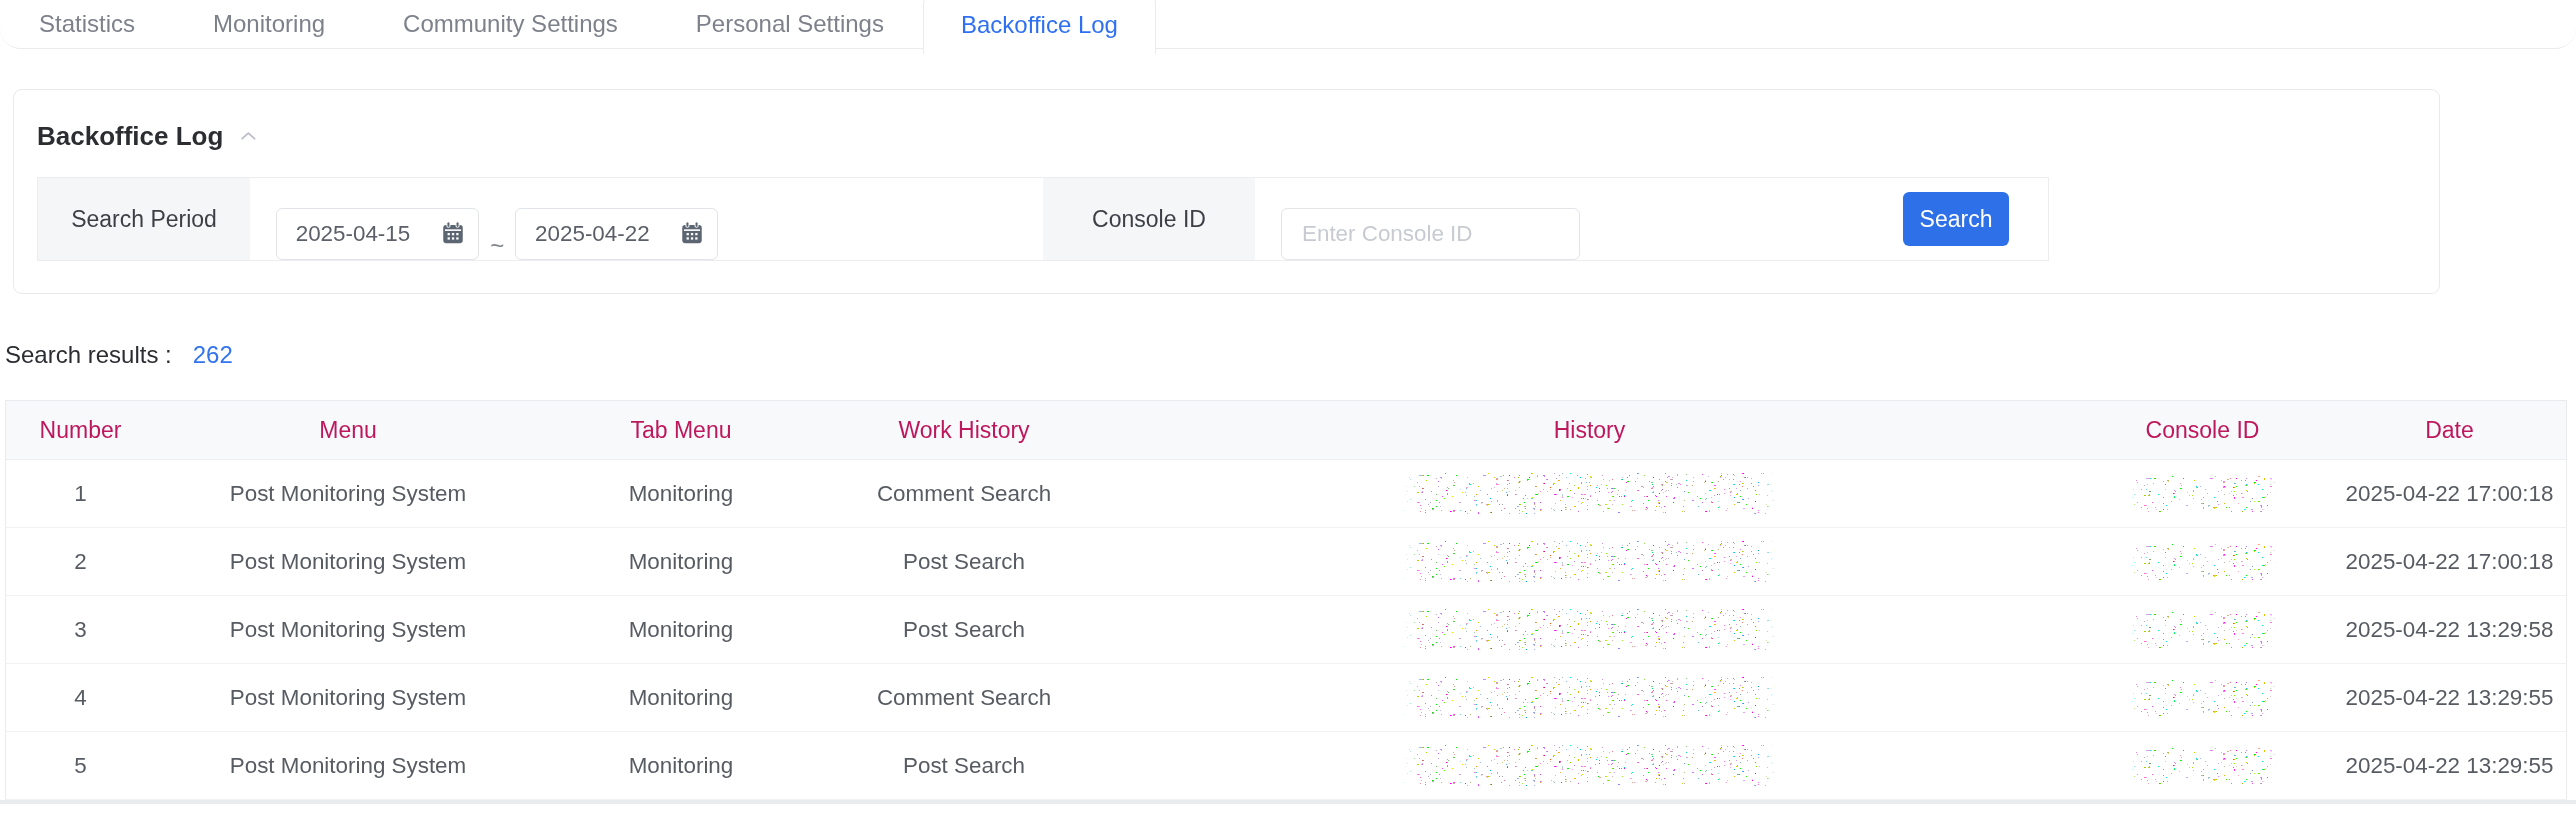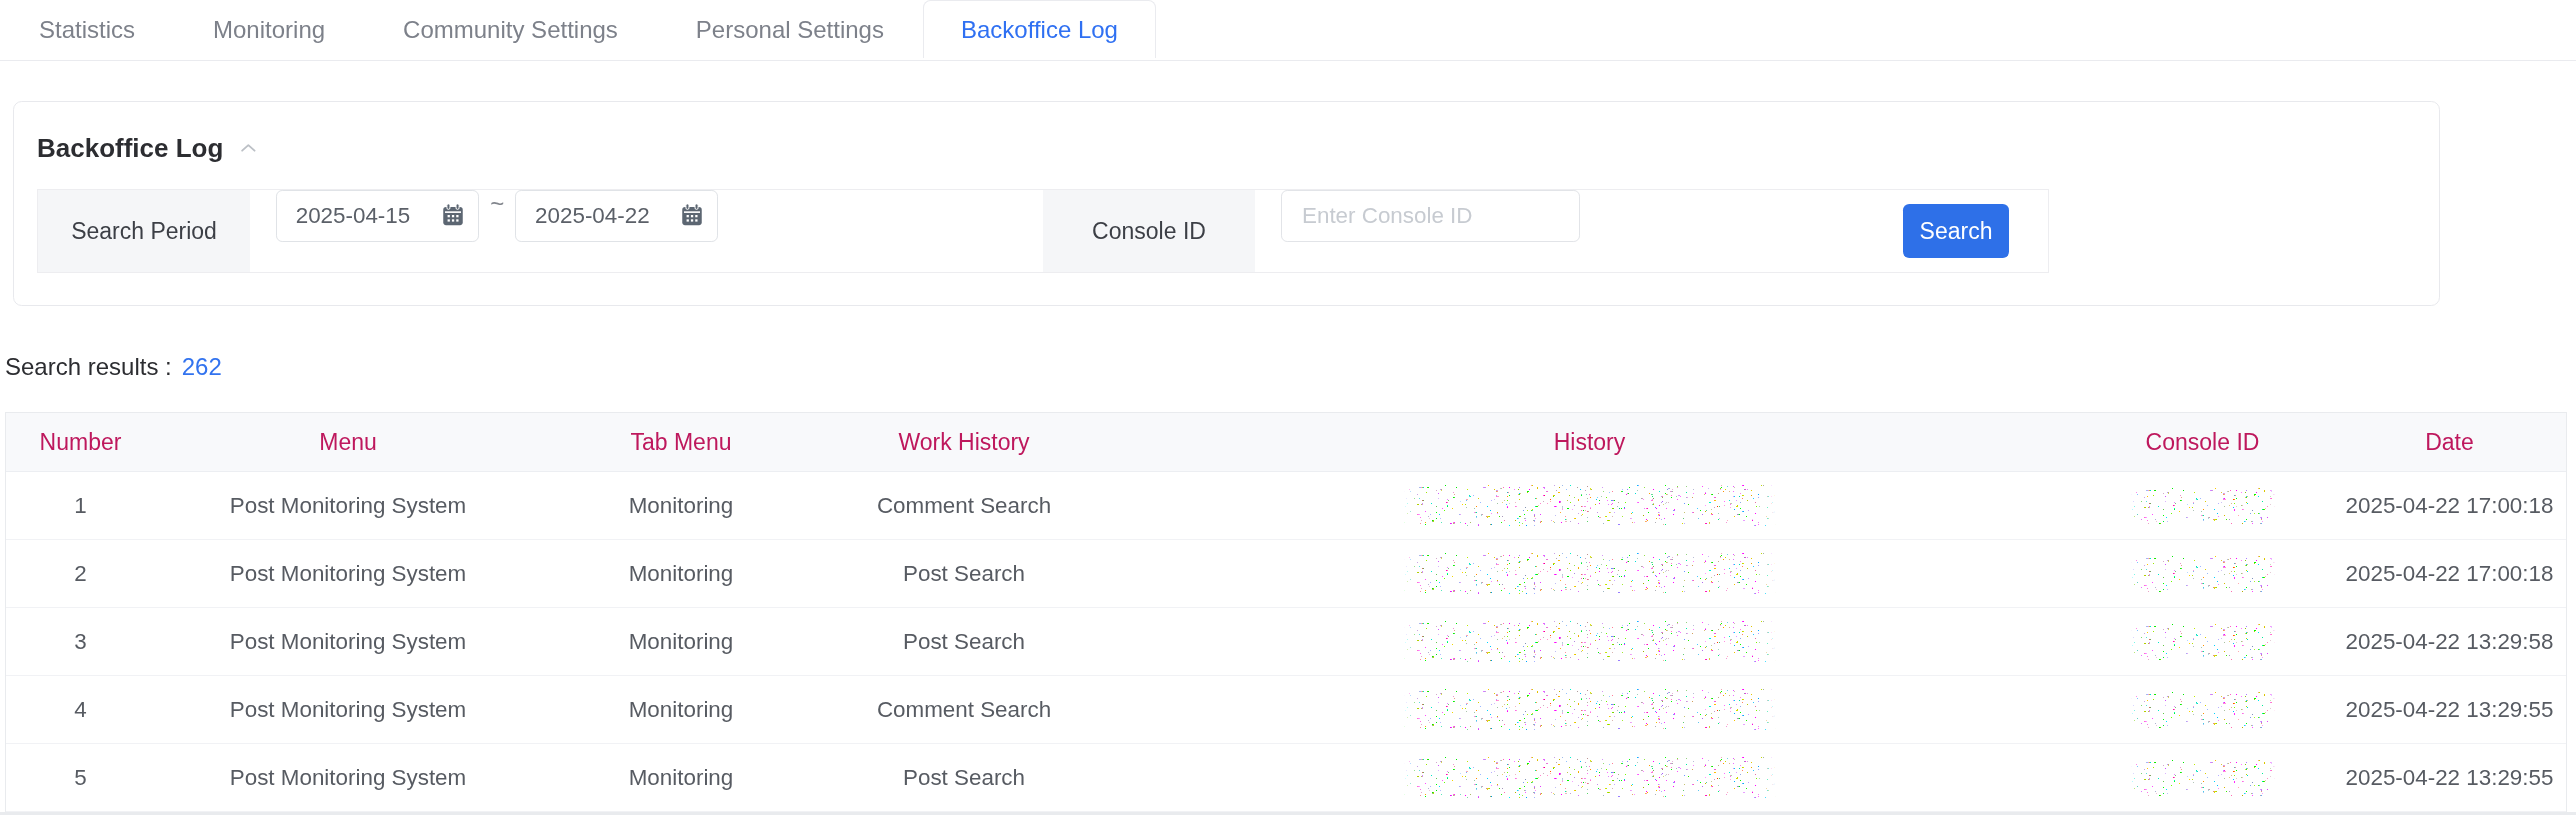--- a/index.html
+++ b/index.html
@@ -1,21 +1,21 @@
 <!DOCTYPE html>
 <html style="font-size:10px"><head>
 <meta charset="utf-8">
 <style>
   * { margin:0; padding:0; box-sizing:border-box; }
   html,body { width:2576px; height:816px; overflow:hidden; background:#fff;
               font-family:"Liberation Sans", sans-serif; }
 
   
-  .tabbar { height:61px; display:flex; align-items:flex-start;
-            border-bottom:1.2px solid #eaebef; }
+  .tabbar { height:49px; display:flex; align-items:center;
+            border-bottom:1.2px solid #eaebef;border-radius:21px; }
   .tab { font-size:24px; color:#7d818a; padding:0 39px; height:60px;
          display:flex; align-items:center; cursor:pointer; white-space:nowrap; }
   .tab.active { color:#2f70f2; background:#fff; border:1.2px solid #eaebef;
                 border-bottom:none; border-radius:7.5px 7.5px 0 0;
                 height:58px; margin-bottom:-1.2px; padding:0 37px; }
 
   
   .card { margin:40px 0 0 13px; width:2427px; height:205px;
           border:1.2px solid #e8e9ed; border-radius:8.7px; background:#fff; }
   .card-head { display:flex; align-items:center; padding:27px 0 0 23px; gap:16px; }
@@ -23,42 +23,42 @@
                 display:flex; align-items:center; }
   .collapse { display:flex; align-items:center; cursor:pointer; }
 
   .search-row { margin:21px 0 0 23px; width:2012px; height:84px;
                 border:1.2px solid #ededf0; display:flex; position:relative;
                 align-items:stretch; background:#fff; }
   .half { flex:1 1 50%; display:flex; min-width:0; }
   .sr-label { width:212px; flex:none; background:#f5f6f8; display:flex;
               align-items:center; justify-content:center; font-size:23px;
               color:#3c3f46; font-weight:500; }
-  .sr-field { display:flex; align-items:flex-start; padding-left:26px; }
+  .sr-field { display:flex; align-items:flex-end; padding-left:26px; }
 
   .datebox { width:203px; height:52px; border:1.2px solid #e0e3e7; border-radius:6.2px;
              display:flex; align-items:center; padding:0 12.4px 0 18.7px; background:#fff;
              cursor:text; }
   .datebox input { border:none; outline:none; width:129px; font-size:22.4px;
                    color:#5b6068; font-family:inherit; background:transparent; }
   .cal { margin-left:auto; flex:none; cursor:pointer; }
   .tilde { margin:0 11.2px; font-size:24px; color:#82868d; }
 
   .console-input { width:299px; height:52px; border:1.2px solid #e2e4e8;
                    border-radius:6.2px; padding:0 20px; font-size:22.4px; color:#5b6068;
                    font-family:inherit; outline:none; background:#fff; }
   .console-input::placeholder { color:#c7cbd1; }
 
   .search-btn { position:absolute; right:39px; top:50%; transform:translateY(-50%);
                 width:106px; height:54px; background:#2e70e8; color:#fff; border:none;
                 border-radius:6.2px; font-size:23px; font-family:inherit; cursor:pointer; }
 
   
   .results { margin:47px 0 0 5px; font-size:24px; color:#2c2d31; height:27px;
-             display:flex; align-items:center; gap:10px; }
+             display:flex; align-items:center; gap:21px; }
   .results .count { color:#3273ef; }
 
   
   .table { margin:32px 0 0 5px; width:2562px;
            border:1.2px solid #e9ebee; border-bottom:none; background:#fff; }
   .t-head, .t-row { display:grid;
            grid-template-columns:149px 386px 280px 286px 965px 261px auto;
            align-items:center; text-align:center; }
   .t-head { height:59px; background:#f8f9fb; border-bottom:1.2px solid #eceef2;
             font-size:23px; color:#be185d; font-weight:500; }

